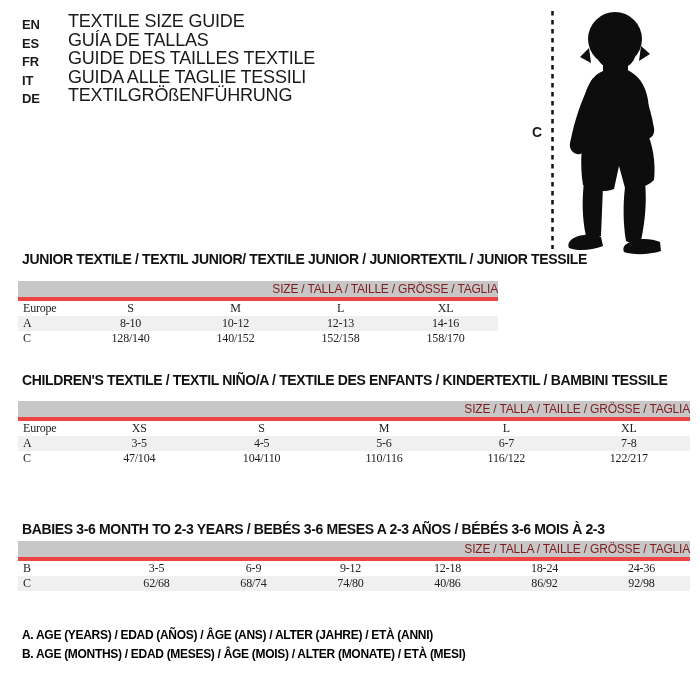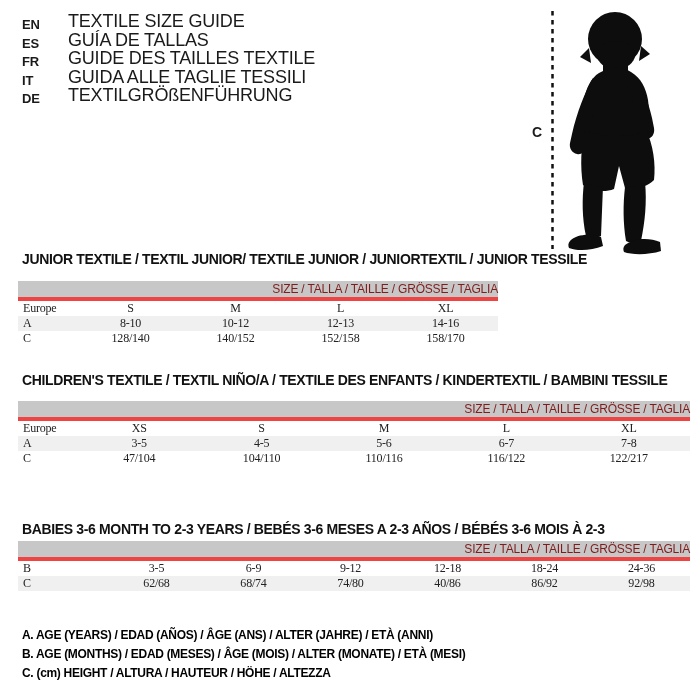--- a/index.html
+++ b/index.html
@@ -228,14 +228,13 @@
       <td>40/86</td>
       <td>86/92</td>
       <td>92/98</td>
     </tr>
   </tbody>
 </table>
 
 <div class="abs notes">
   <div class="note-line">A. AGE (YEARS) / EDAD (AÑOS) / ÂGE (ANS) / ALTER (JAHRE) / ETÀ (ANNI)</div>
   <div class="note-line">B. AGE (MONTHS) / EDAD (MESES) / ÂGE (MOIS) / ALTER (MONATE) / ETÀ (MESI)</div>
-  <div class="note-line">C. (cm) HEIGHT / ALTURA / HAUTEUR / HÖHE / ALTEZZA</div>
 </div>
 
 </body></html>

